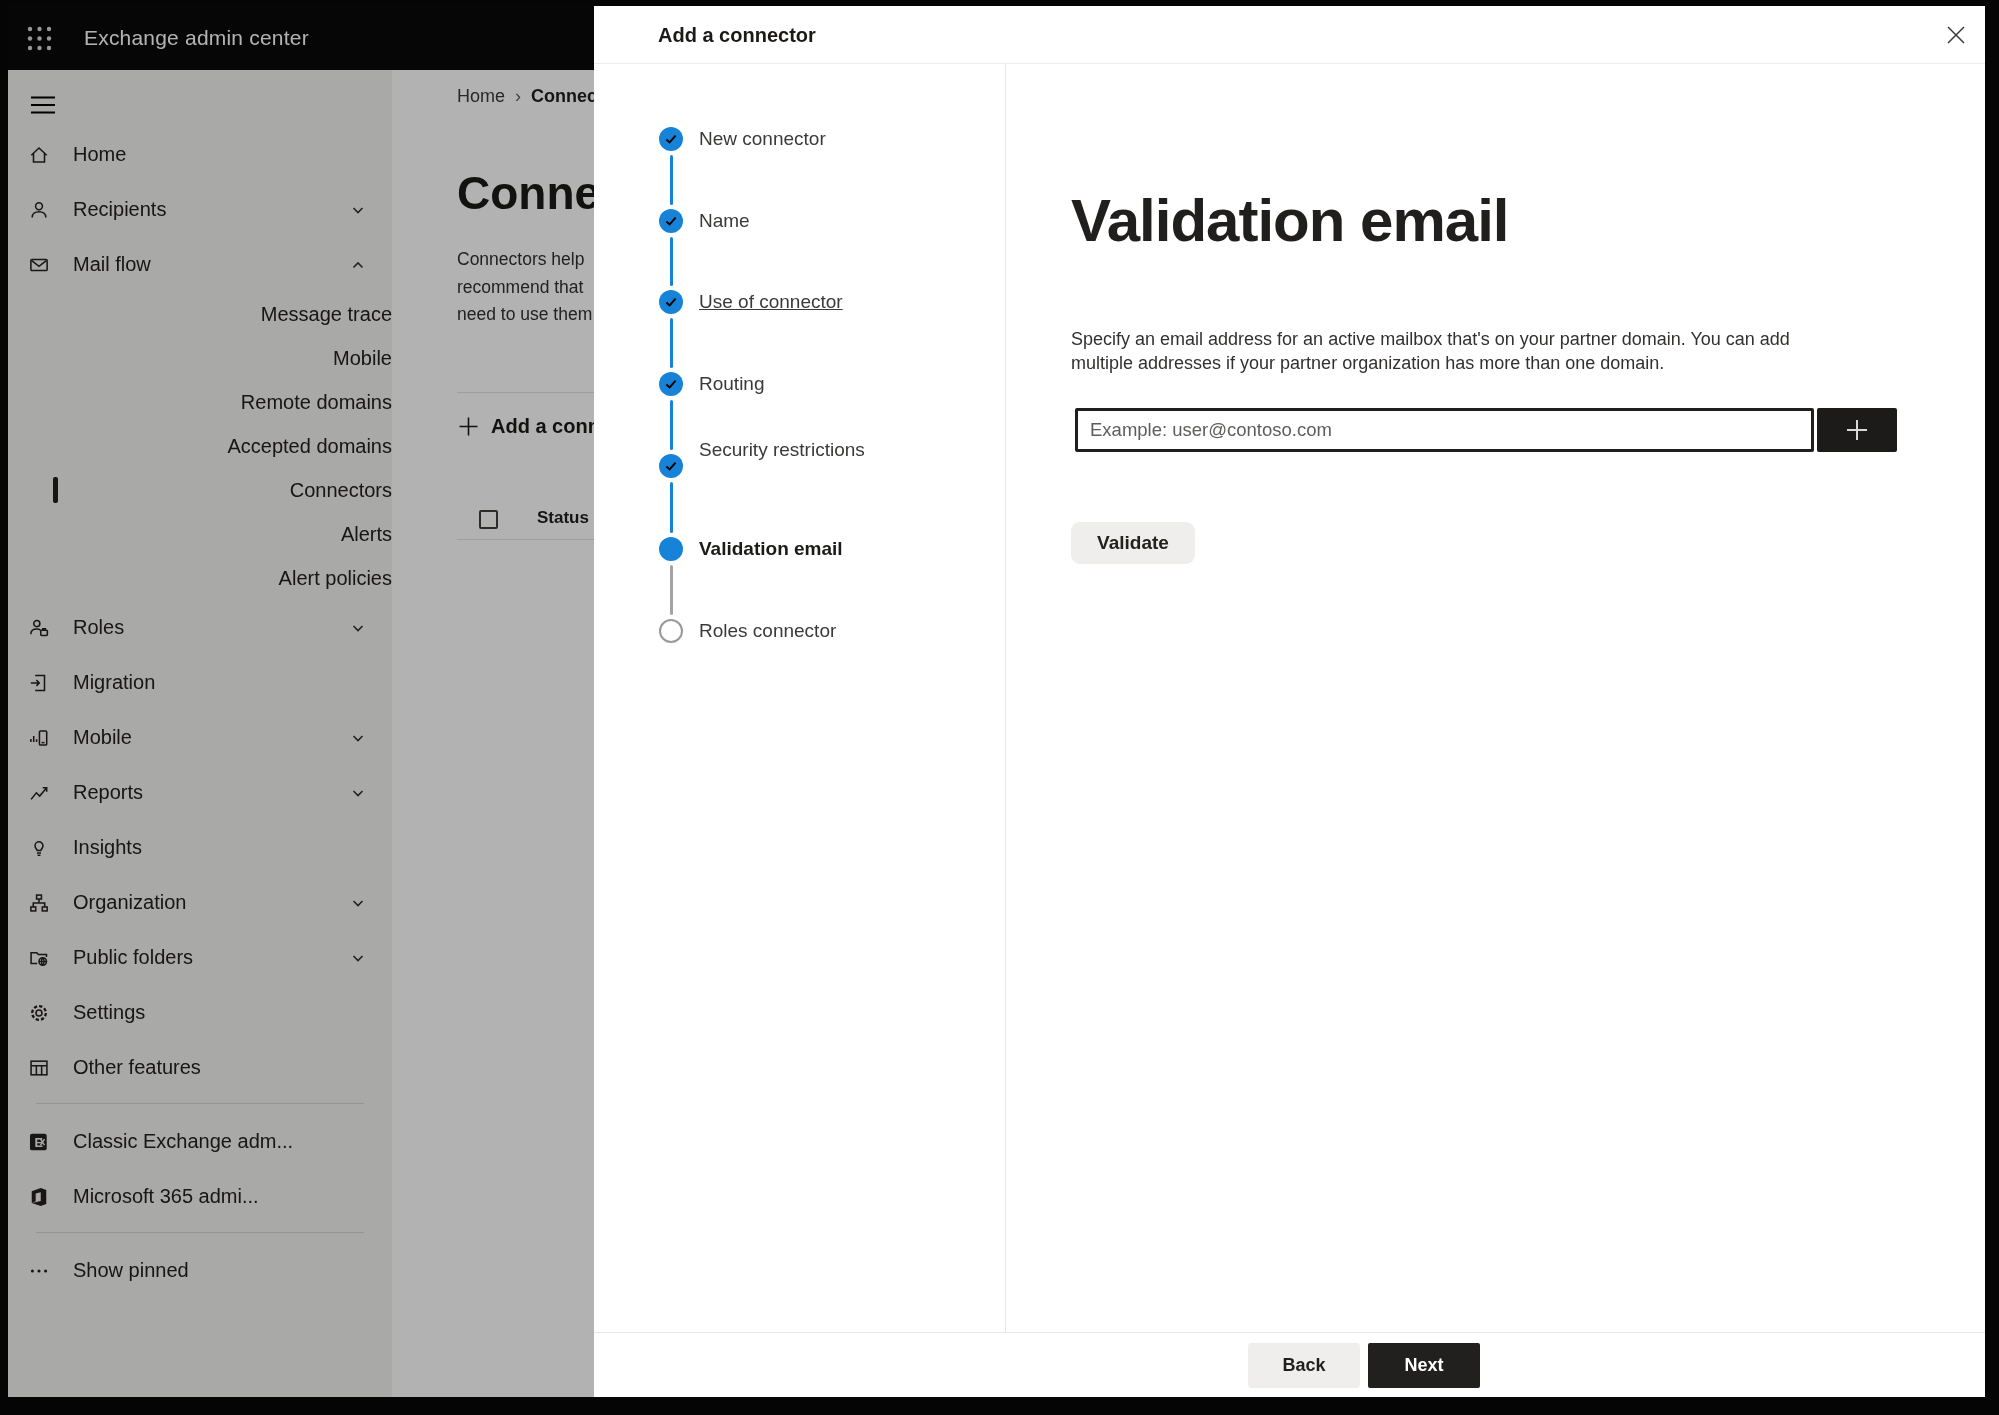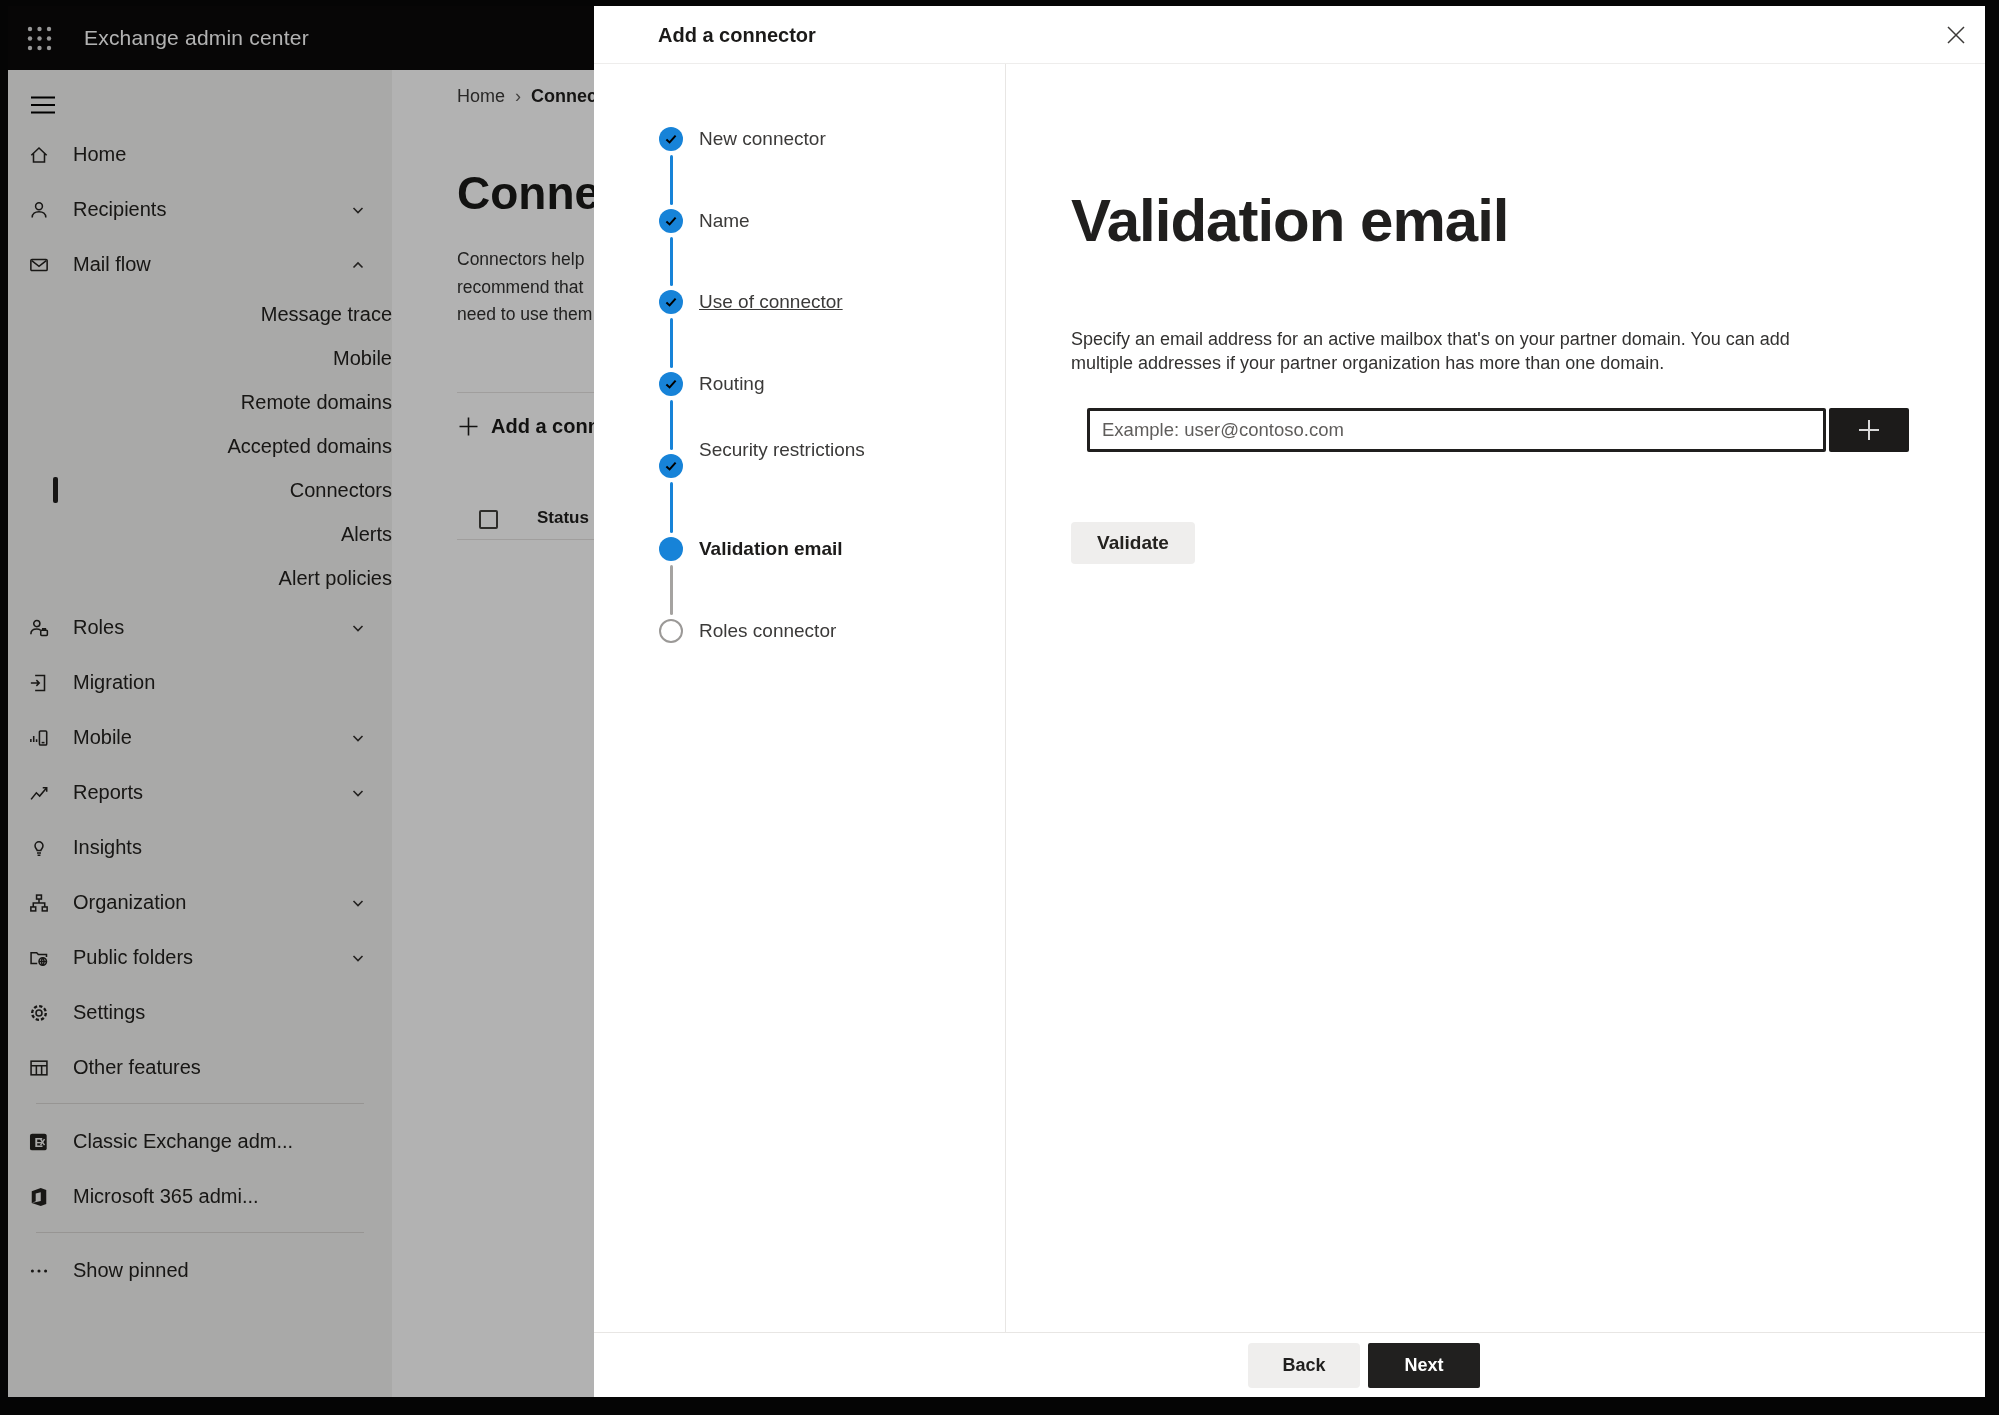--- a/index.html
+++ b/index.html
@@ -58,29 +58,29 @@
   .step-label { position:absolute; left:105px; transform:translateY(-50%); font-size:19px; color:#3b3a39; white-space:nowrap; }
   .step-label.current { font-weight:700; color:#1c1b1a; }
   .step-line { position:absolute; left:76px; width:3px; border-radius:2px; }
   .step-line.blue { background:#1783d8; }
   .step-line.gray { background:#a5a3a1; }
 
   
   .content { position:absolute; left:477px; top:58px; width:822px; bottom:65px; }
   .content-heading { position:absolute; left:0; top:122px; font-size:60px; font-weight:700; letter-spacing:-1px; color:#201f1e; white-space:nowrap; }
   .content-desc { position:absolute; left:0; top:264px; font-size:18px; line-height:23.5px; color:#323130; white-space:nowrap; }
-  .input-row { position:absolute; left:16px; top:344px; width:822px; height:44px; display:flex; }
+  .input-row { position:absolute; left:4px; top:344px; width:822px; height:44px; display:flex; }
   .email-input { flex:1; height:44px; border:3px solid #201f1e; border-radius:2px; background:#fff; font-family:inherit; font-size:18.5px; color:#201f1e; padding:0 12px; outline:none; }
   .email-input::placeholder { color:#5f5d5b; opacity:1; }
   .plus-btn { width:80px; height:44px; margin-left:3px; background:#1c1b1a; border:none; border-radius:2px; color:#d8d8d8; cursor:pointer; display:flex; align-items:center; justify-content:center; }
   .plus-btn svg { width:28px; height:28px; }
   .address-row { position:absolute; left:0; top:389px; width:822px; height:59px; border-bottom:1px solid #efedec; }
   .address-text { position:absolute; left:17px; top:50%; transform:translateY(-50%); font-size:19px; color:#595755; }
   .trash-btn { position:absolute; right:19px; top:50%; transform:translateY(-50%); width:25px; height:27px; color:#3b3a39; cursor:pointer; }
-  .validate-btn { position:absolute; left:0; top:458px; width:124px; height:42px; background:#efeeed; border:none; border-radius:4px; font-family:inherit; font-size:19px; font-weight:600; color:#24221f; cursor:pointer; }
+  .validate-btn { position:absolute; left:0; top:458px; width:124px; height:42px; background:#efeeed; border:none; border-radius:9px; font-family:inherit; font-size:19px; font-weight:600; color:#24221f; cursor:pointer; }
 
   
   .panel-footer { position:absolute; left:0; bottom:0; right:0; height:65px; border-top:1px solid #e8e6e4; background:#fff; }
   .back-btn { position:absolute; left:654px; top:10px; width:112px; height:45px; background:#efeeed; border:none; border-radius:4px; font-family:inherit; font-size:18px; font-weight:600; color:#201f1e; cursor:pointer; }
   .next-btn { position:absolute; left:774px; top:10px; width:112px; height:45px; background:#21201f; border:none; border-radius:2px; font-family:inherit; font-size:18px; font-weight:600; color:#ffffff; cursor:pointer; }
 
   svg { fill:none; stroke:currentColor; }
 </style>
 </head>
 <body>

